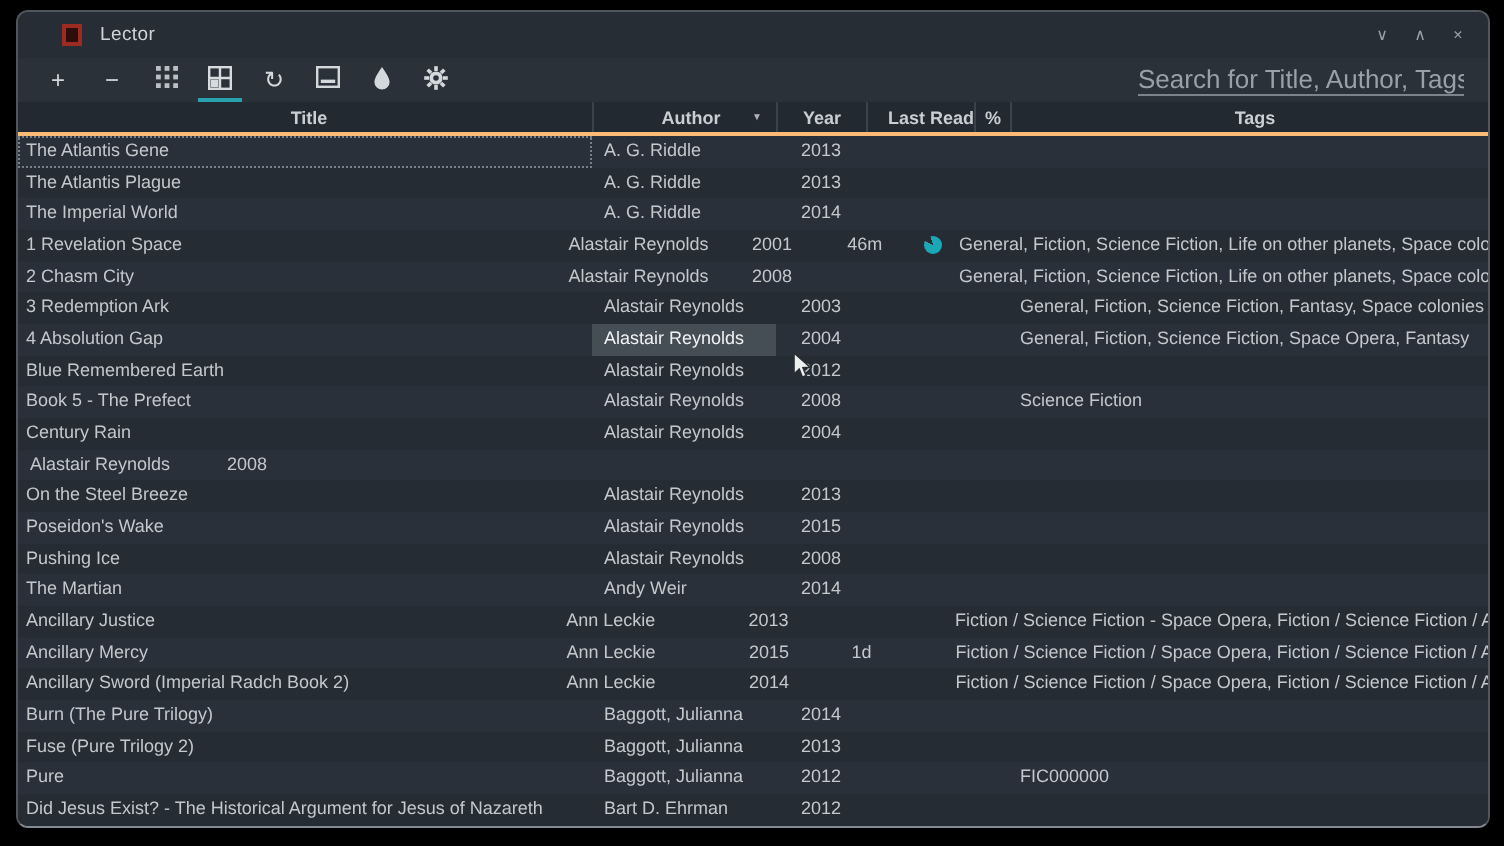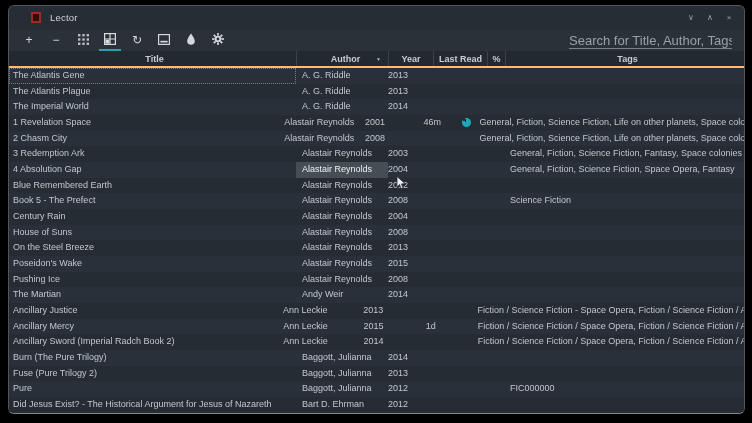--- a/index.html
+++ b/index.html
@@ -45,22 +45,22 @@
                font-size:5px; color:#aeb4b9; }
 
   .tbody { flex:1 1 auto; background:#262d34; display:flex; flex-direction:column; }
   .trow { height:15.68px; display:flex; background:#293039; flex:0 0 auto; }
   .trow.alt { background:#252c33; }
   .tcell { color:#c2c8cc; font-size:9px; line-height:15.68px; white-space:nowrap;
            overflow:hidden; }
 
   .c-title    { width:287px; padding-left:4px; }
   .c-author   { width:92px;  padding-left:6px; }
-  .c-year     { width:45px;  }
-  .c-lastread { width:54px;  text-align:center; }
+  .c-year     { width:45px;  text-align:center; }
+  .c-lastread { width:54px;  text-align:center;justify-content:flex-end; }
   .c-pct      { width:18px;  display:flex; align-items:center; justify-content:center; }
   .c-tags     { flex:1 1 auto; padding-left:5px; }
 
   .c-title.focused { outline:1px dotted #788087; outline-offset:-1px; }
   .c-author.selected { background:#454d55; color:#f0f2f4; }
 
   .pie { width:9px; height:9px; border-radius:50%;
          background:conic-gradient(#1ba8b6 0deg 298deg, #252c33 298deg 343deg, #1ba8b6 343deg 360deg); }
 
   .cursor { position:absolute; left:396px; top:176px; pointer-events:none; z-index:50; }
@@ -253,21 +253,20 @@
         </div>
         <div class="trow alt">
           <div class="tcell c-title">Century Rain</div>
           <div class="tcell c-author">Alastair Reynolds</div>
           <div class="tcell c-year">2004</div>
           <div class="tcell c-lastread"></div>
           <div class="tcell c-pct"></div>
           <div class="tcell c-tags"></div>
         </div>
         <div class="trow">
-          <div class="tcell c-title">House of Suns</div>
           <div class="tcell c-author">Alastair Reynolds</div>
           <div class="tcell c-year">2008</div>
           <div class="tcell c-lastread"></div>
           <div class="tcell c-pct"></div>
           <div class="tcell c-tags"></div>
         </div>
         <div class="trow alt">
           <div class="tcell c-title">On the Steel Breeze</div>
           <div class="tcell c-author">Alastair Reynolds</div>
           <div class="tcell c-year">2013</div>

